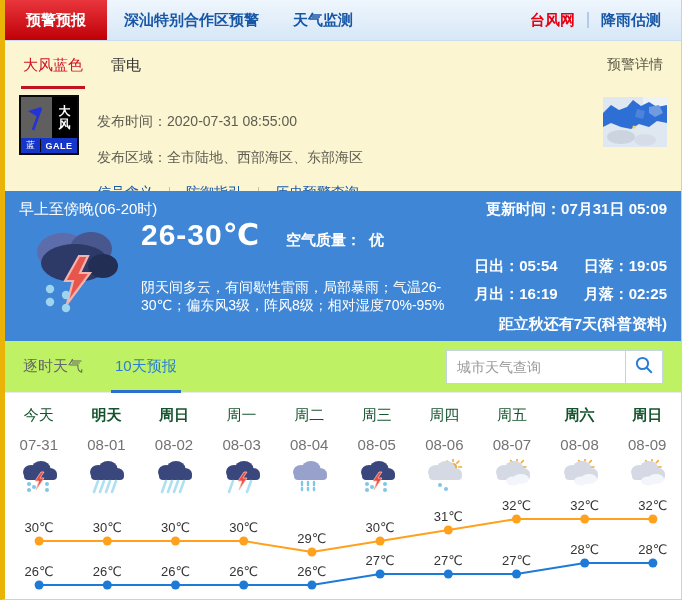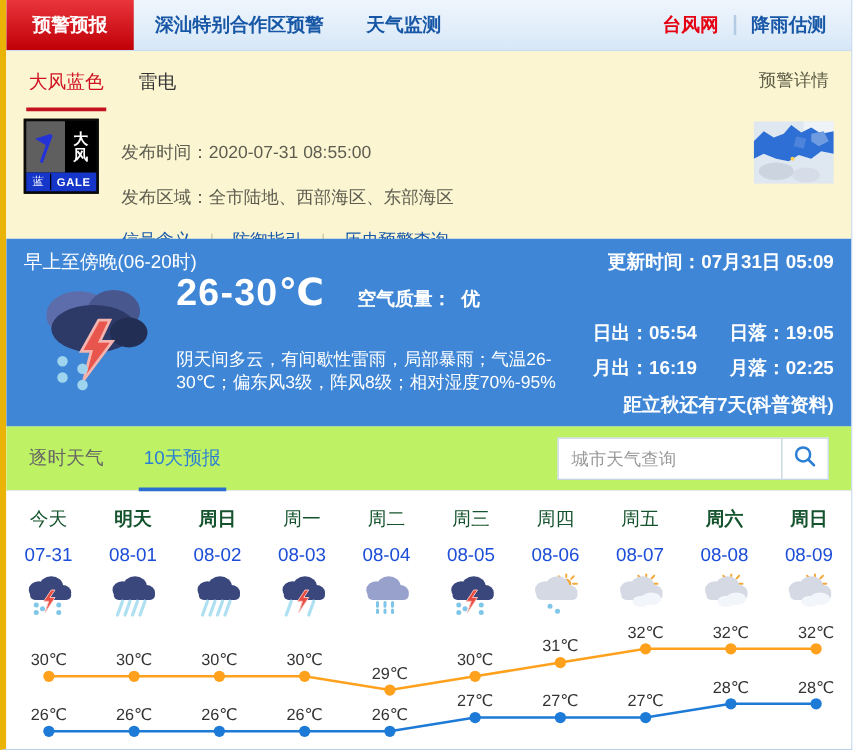--- a/index.html
+++ b/index.html
@@ -60,21 +60,21 @@
   .search{margin-left:auto;display:flex;height:34px;}
   .search input{width:158px;border:1px solid #c3d3e2;border-right:none;padding:0 10px;font-size:14px;color:#333;outline:none;font-family:inherit;}
   .search input::placeholder{color:#9a9a9a;}
   .search button{width:38px;border:1px solid #c3d3e2;background:#fff;display:flex;align-items:center;justify-content:center;cursor:pointer;padding:0;}
 
   
   .days{display:flex;background:#fff;}
   .day-col{width:68.2px;text-align:center;padding-top:13px;box-sizing:border-box;height:96px;}
   .day-name{font-size:15px;color:#14532d;}
   .day-name.wk{font-weight:bold;}
-  .day-date{font-size:15px;color:#1d4ed8;margin-top:11px;}
+  .day-date{font-size:15px;color:#737373;margin-top:11px;}
   .day-icon{margin-top:6px;height:36px;}
   .chart-wrap{background:#fff;}
   .chart-wrap svg{display:block;}
   .chart-label{font-size:13px;fill:#333;}
 </style>
 </head>
 <body>
 
 <div class="widget">
 

